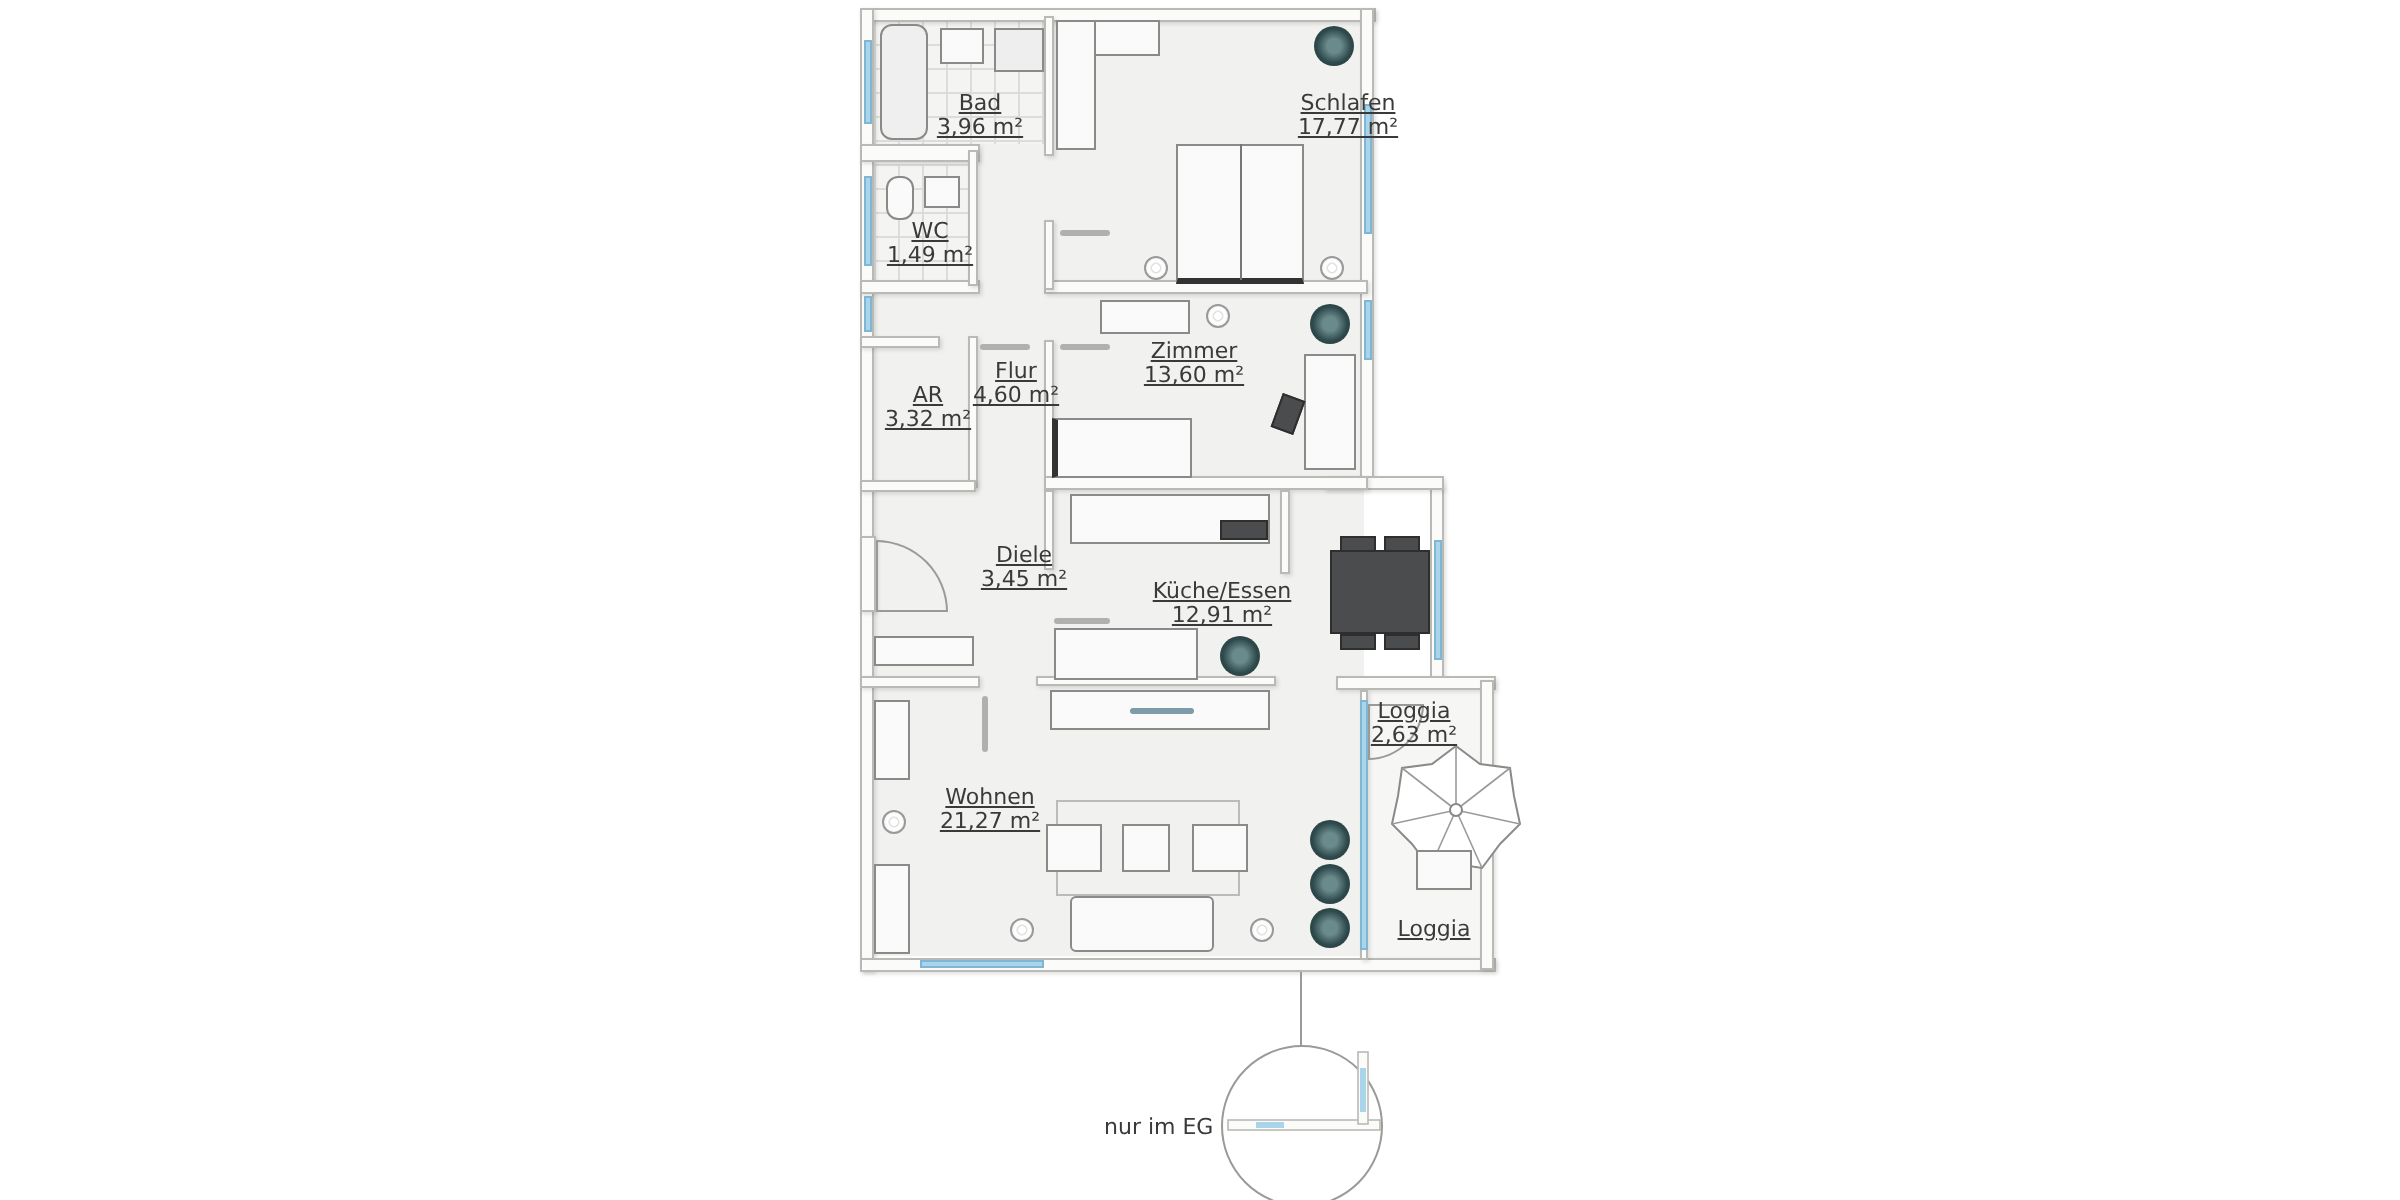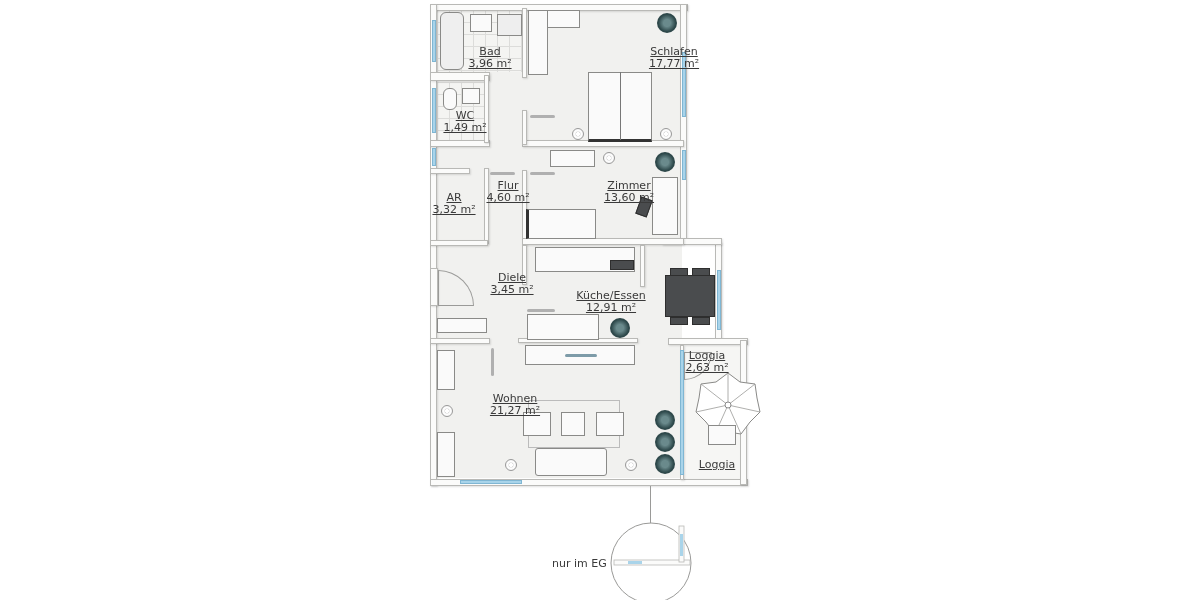--- a/index.html
+++ b/index.html
@@ -140,45 +140,45 @@
       <div>3,96 m²</div>
     </div>
   <div class="label" style="left:632px;top:46px;margin-left:42px;">
       <div>Schlafen</div>
       <div>17,77 m²</div>
     </div>
   <div class="label" style="left:465px;top:110px;">
       <div>WC</div>
       <div>1,49 m²</div>
     </div>
-  <div class="label" style="left:454px;top:192px;">
+  <div class="label" style="left:464px;top:192px;">
       <div>AR</div>
       <div>3,32 m²</div>
     </div>
   <div class="label" style="left:508px;top:180px;">
       <div>Flur</div>
       <div>4,60 m²</div>
     </div>
-  <div class="label" style="left:597px;top:180px;margin-left:32px;">
+  <div class="label" style="left:597px;top:170px;">
       <div>Zimmer</div>
       <div>13,60 m²</div>
     </div>
   <div class="label" style="left:496px;top:272px;margin-left:16px;">
       <div>Diele</div>
       <div>3,45 m²</div>
     </div>
   <div class="label" style="left:611px;top:290px;">
       <div>Küche/Essen</div>
       <div>12,91 m²</div>
     </div>
   <div class="label" style="left:707px;top:350px;">
       <div>Loggia</div>
       <div>2,63 m²</div>
     </div>
-  <div class="label" style="left:495px;top:393px;margin-left:20px;">
+  <div class="label" style="left:495px;top:393px;">
       <div>Wohnen</div>
       <div>21,27 m²</div>
     </div>
   <div class="label" style="left:717px;top:459px;">Loggia</div>
 
   <div style="position:absolute;left:650px;top:486px;width:1px;height:38px;background:#9a9a98;"></div>
   <svg style="position:absolute;left:610px;top:522px;" width="82" height="82" viewBox="0 0 82 82">
     <circle cx="41" cy="41" r="40" fill="#ffffff" stroke="#9a9a98" stroke-width="1"></circle>
     <rect x="4" y="38" width="76" height="5" fill="#fbfbfa" stroke="#b9b9b6" stroke-width="0.8"></rect>
     <rect x="18" y="39" width="14" height="3" fill="#a9d4ea"></rect>

